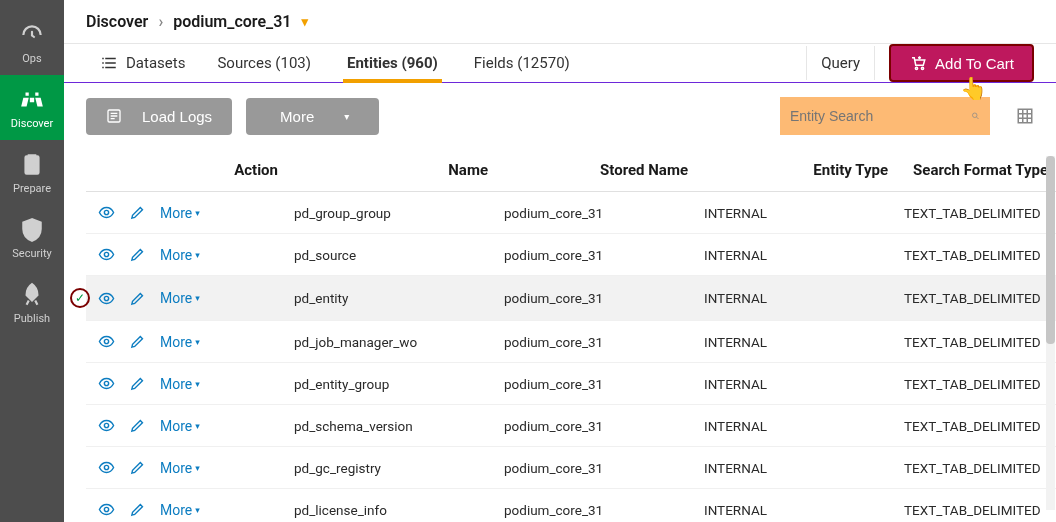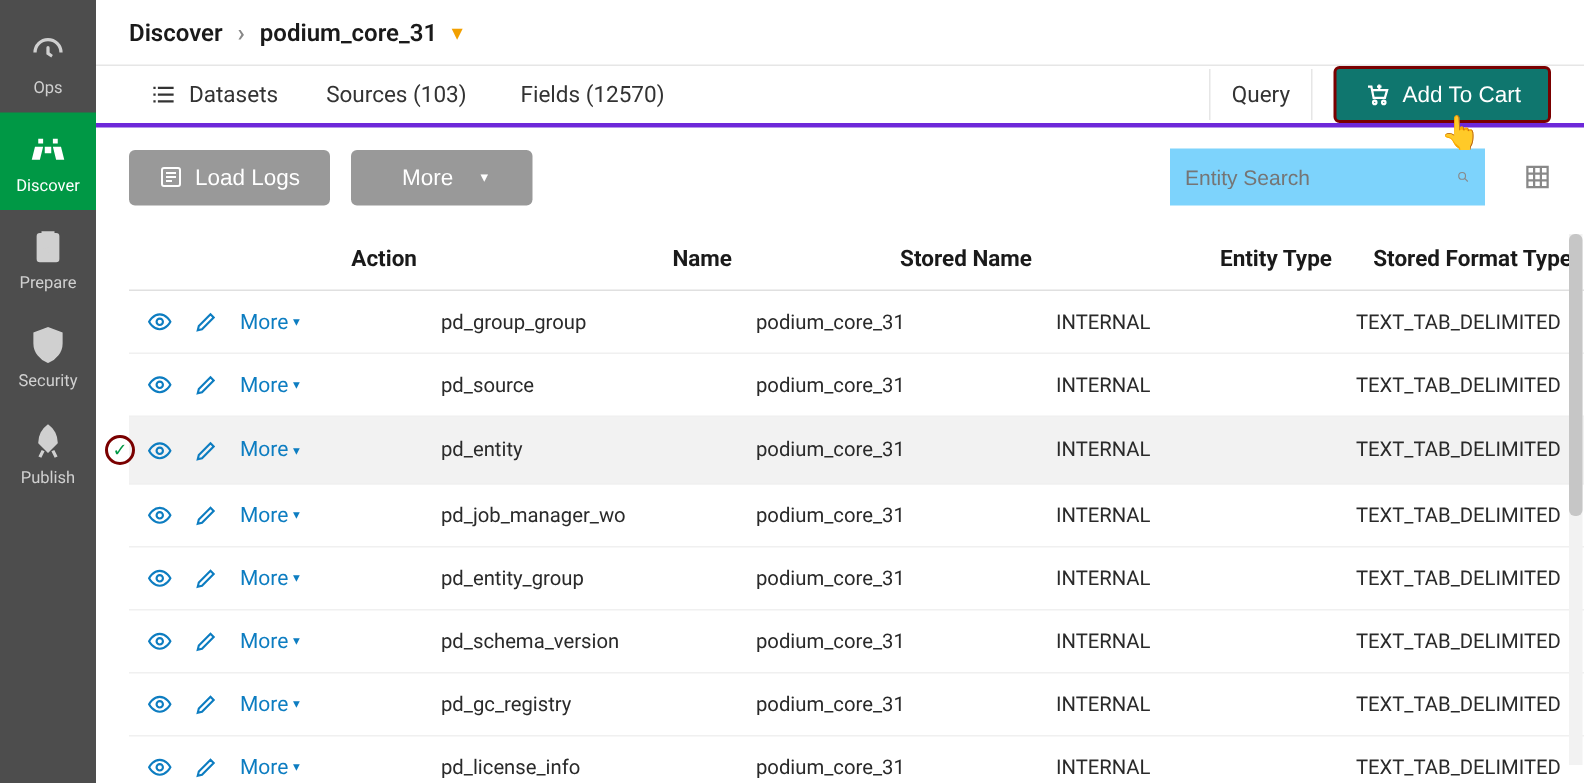--- a/index.html
+++ b/index.html
@@ -15,38 +15,38 @@
 
   
   .main { flex: 1; display: flex; flex-direction: column; }
 
   
   .crumbs { display: flex; align-items: center; gap: 10px; padding: 12px 22px; font-size: 16px; font-weight: 600; color: #1a1a1a; }
   .crumbs .arrow { color: #888; font-size: 16px; }
   .crumbs .caret { color: #f2a000; font-size: 13px; }
 
   
-  .toolbar { display: flex; align-items: center; padding: 0 22px; height: 52px; border-top: 1px solid #e6e6e6; border-bottom: 3px solid #6d28d9; }
+  .toolbar { display: flex; align-items: center; padding: 0 22px; height: 52px; border-top: 1px solid #e6e6e6; border-bottom: 1px solid #6d28d9; }
   .tb-item { display: flex; align-items: center; gap: 8px; padding: 0 14px; height: 100%; cursor: pointer; color: #333; font-size: 15px; }
   .tb-item svg { width: 18px; height: 18px; fill: currentColor; }
   .tb-item.tab { padding: 0 18px; text-align: center; }
   .tb-item.tab.active { font-weight: 700; position: relative; }
   .tb-item.tab.active::after { content: ""; position: absolute; left: 14px; right: 14px; bottom: -1px; height: 4px; background: #f2a000; }
   .tb-sep { width: 1px; height: 34px; background: #e6e6e6; }
   .tb-spacer { flex: 1; }
-  .add-cart { display: flex; align-items: center; gap: 8px; background: #0f766e; color: #fff; border: 2px solid #7a0000; border-radius: 4px; padding: 8px 18px; font-size: 15px; font-weight: 500; cursor: pointer; }
+  .add-cart { display: flex; align-items: center; gap: 8px; background: #be185d; color: #fff; border: 2px solid #7a0000; border-radius: 4px; padding: 8px 18px; font-size: 15px; font-weight: 500; cursor: pointer; }
   .add-cart svg { width: 18px; height: 18px; fill: none; stroke: #fff; stroke-width: 2; }
   .cursor-hand { position: absolute; top: 76px; left: 960px; font-size: 22px; pointer-events: none; }
 
   
   .actions-row { display: flex; align-items: center; padding: 14px 22px; gap: 14px; }
-  .btn { display: flex; align-items: center; gap: 8px; background: #999; color: #fff; border: none; border-radius: 4px; padding: 10px 20px; font-size: 15px; cursor: pointer; }
+  .btn { display: flex; align-items: center; gap: 20px; background: #999; color: #fff; border: none; border-radius: 4px; padding: 10px 20px; font-size: 15px; cursor: pointer; }
   .btn svg { width: 16px; height: 16px; fill: #fff; }
   .btn .caret-d { font-size: 10px; margin-left: 10px; }
-  .search-box { margin-left: auto; display: flex; align-items: center; background: #7dd3fc; padding: 0 10px; width: 210px; height: 38px; }
+  .search-box { margin-left: auto; display: flex; align-items: center; background: #fdba74; padding: 0 10px; width: 210px; height: 38px; }
   .search-box input { border: none; background: transparent; outline: none; flex: 1; font-size: 14px; color: #555; }
   .search-box svg { width: 16px; height: 16px; fill: #888; }
   .grid-icon { width: 18px; height: 18px; fill: #888; margin-left: 12px; cursor: pointer; }
 
   
   .data-table { width: calc(100% - 22px); border-collapse: collapse; margin-left: 22px; }
   .data-table th { text-align: right; font-size: 15px; font-weight: 700; padding: 12px 8px; border-bottom: 1px solid #e0e0e0; }
   .data-table td { padding: 12px 8px; border-bottom: 1px solid #f0f0f0; font-size: 13.5px; color: #2a2a2a; }
   .data-table tbody tr.selected { background: #f2f2f2; }
   .action-cell { display: flex; align-items: center; gap: 14px; }
@@ -113,20 +113,23 @@
 
     <div class="toolbar" style="position:relative">
       <div class="tb-item">
         <svg viewBox="0 0 24 24">
             <path d="M3 5h2v2H3zm4 0h14v2H7zM3 11h2v2H3zm4 0h14v2H7zM3 17h2v2H3zm4 0h14v2H7z"></path>
           </svg>
         <span>Datasets</span>
       </div>
       <div class="tb-item tab">
           <span>Sources (103)</span>
+        </div>
+      <div class="tb-item tab active">
+          <span>Entities (960)</span>
         </div>
       <div class="tb-item tab">
           <span>Fields (12570)</span>
         </div>
       <div class="tb-spacer"></div>
       <div class="tb-sep"></div>
       <div class="tb-item">
           <span>Query</span>
         </div>
       <div class="tb-sep"></div>
@@ -167,21 +170,21 @@
         </svg>
     </div>
 
     <table class="data-table">
       <thead>
         <tr>
           <th style="width:200px">Action</th>
           <th style="width:210px">Name</th>
           <th style="width:200px">Stored Name</th>
           <th style="width:200px">Entity Type</th>
-          <th>Stored Format Type</th>
+          <th>Search Format Type</th>
         </tr>
       </thead>
       <tbody id="table-body">
           <tr>
             <td>
               <div class="action-cell">
                 <span class="row-spacer"></span>
                 <svg viewBox="0 0 24 24">
                   <path d="M2 12s3.5-7 10-7 10 7 10 7-3.5 7-10 7S2 12 2 12z"></path>
                   <circle cx="12" cy="12" r="3"></circle>

